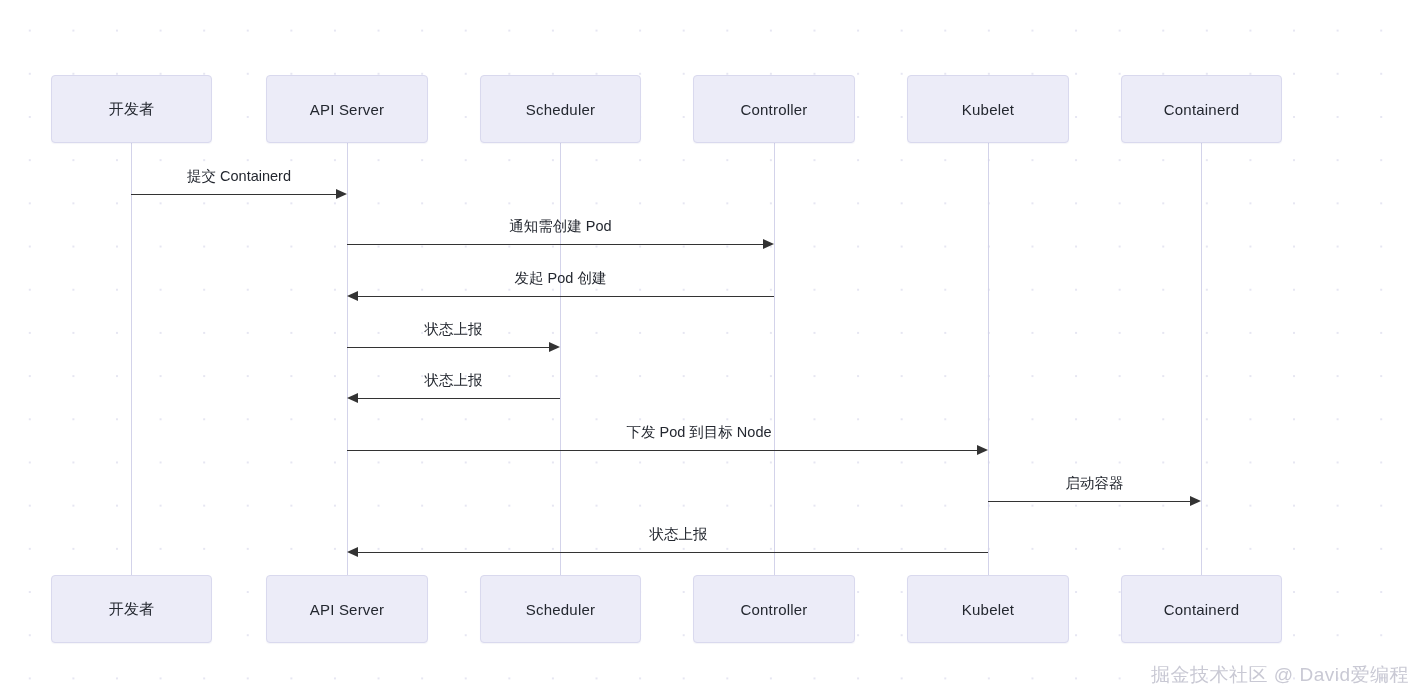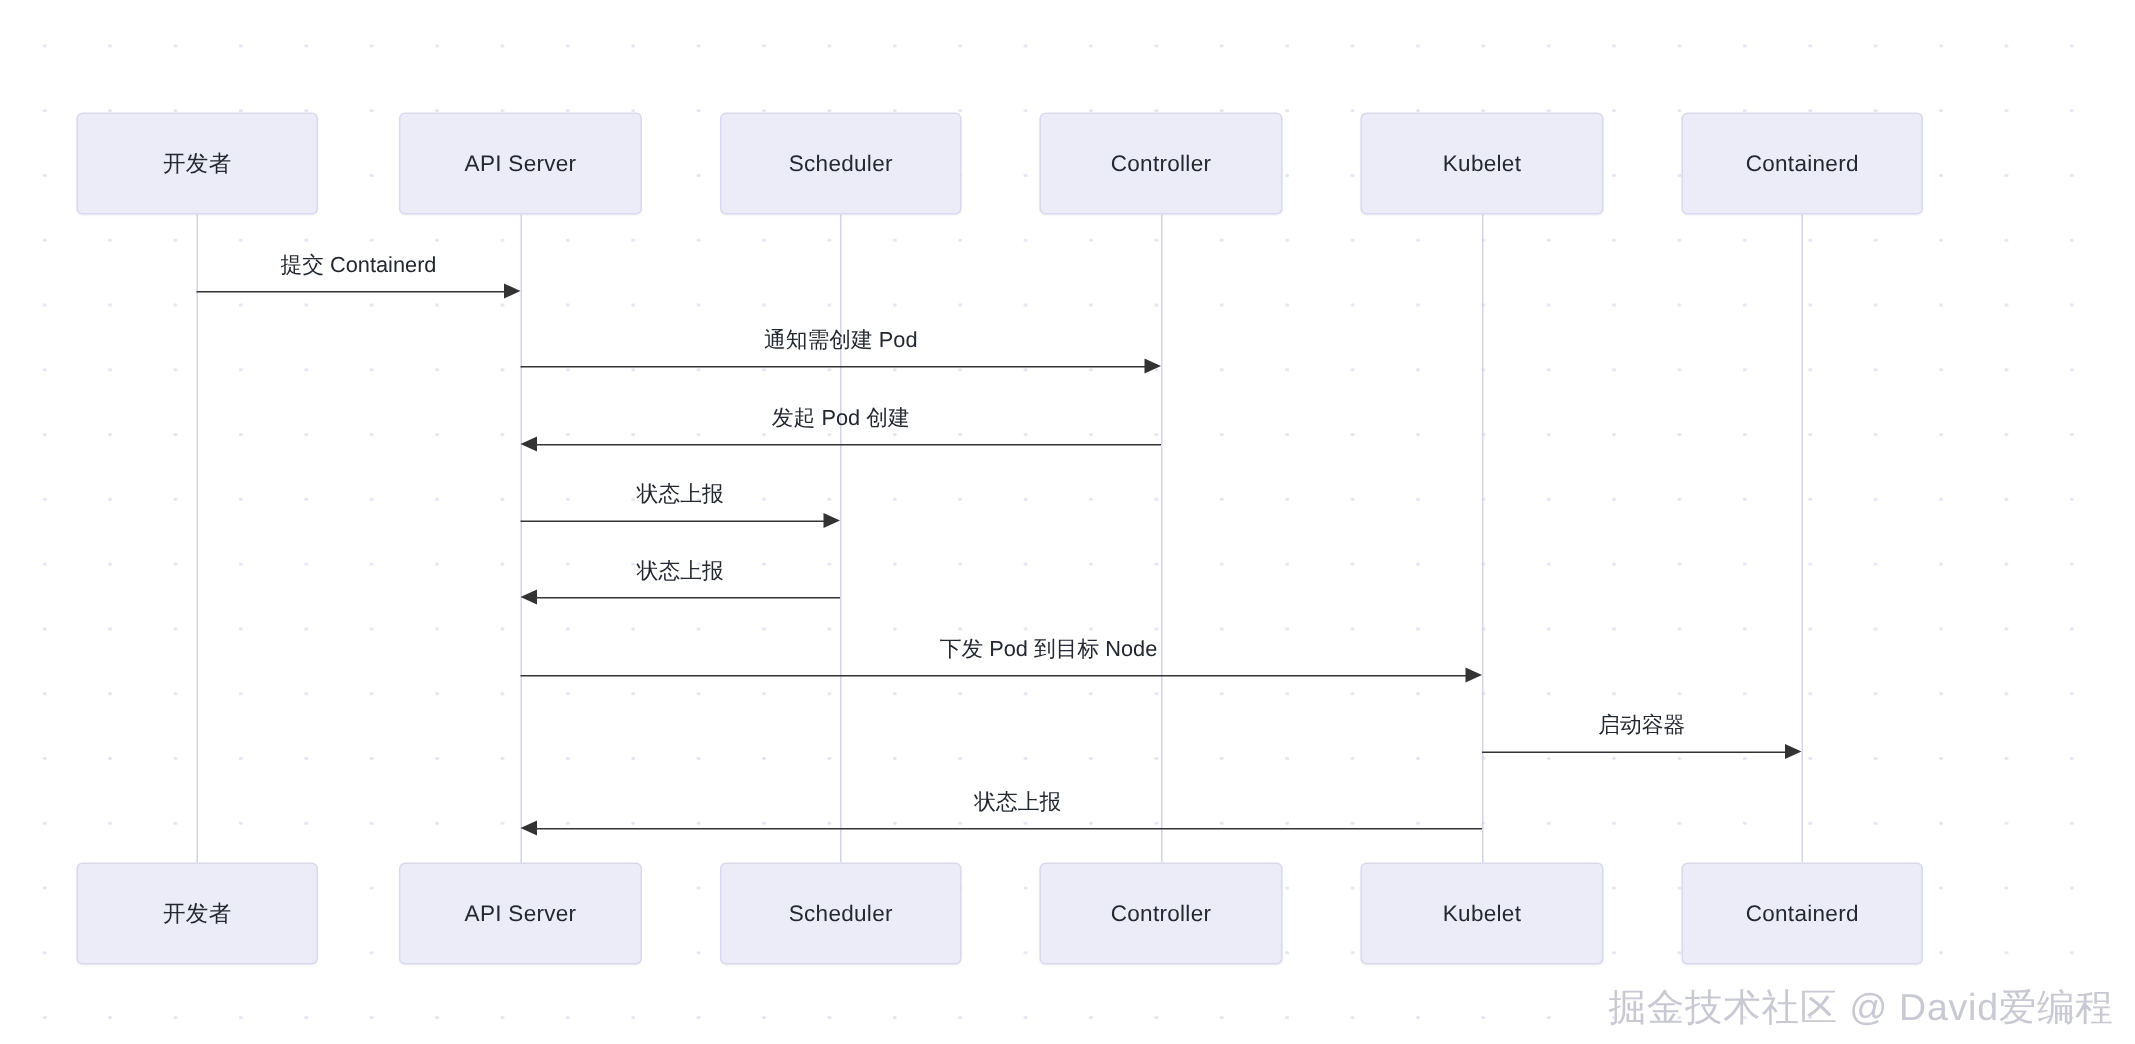--- a/index.html
+++ b/index.html
@@ -63,21 +63,21 @@
     font-size: 14.5px;
     text-align: center;
     white-space: nowrap;
     transform: translateX(-50%);
   }
   .watermark {
     position: absolute;
     right: 14px;
     bottom: 8px;
     color: #c9c9d4;
-    font-size: 25px;
+    font-size: 19px;
     letter-spacing: 0.5px;
     white-space: nowrap;
     user-select: none;
   }
 </style>
 </head>
 <body>
 
 <div id="canvas">
   <div id="lifelines">

